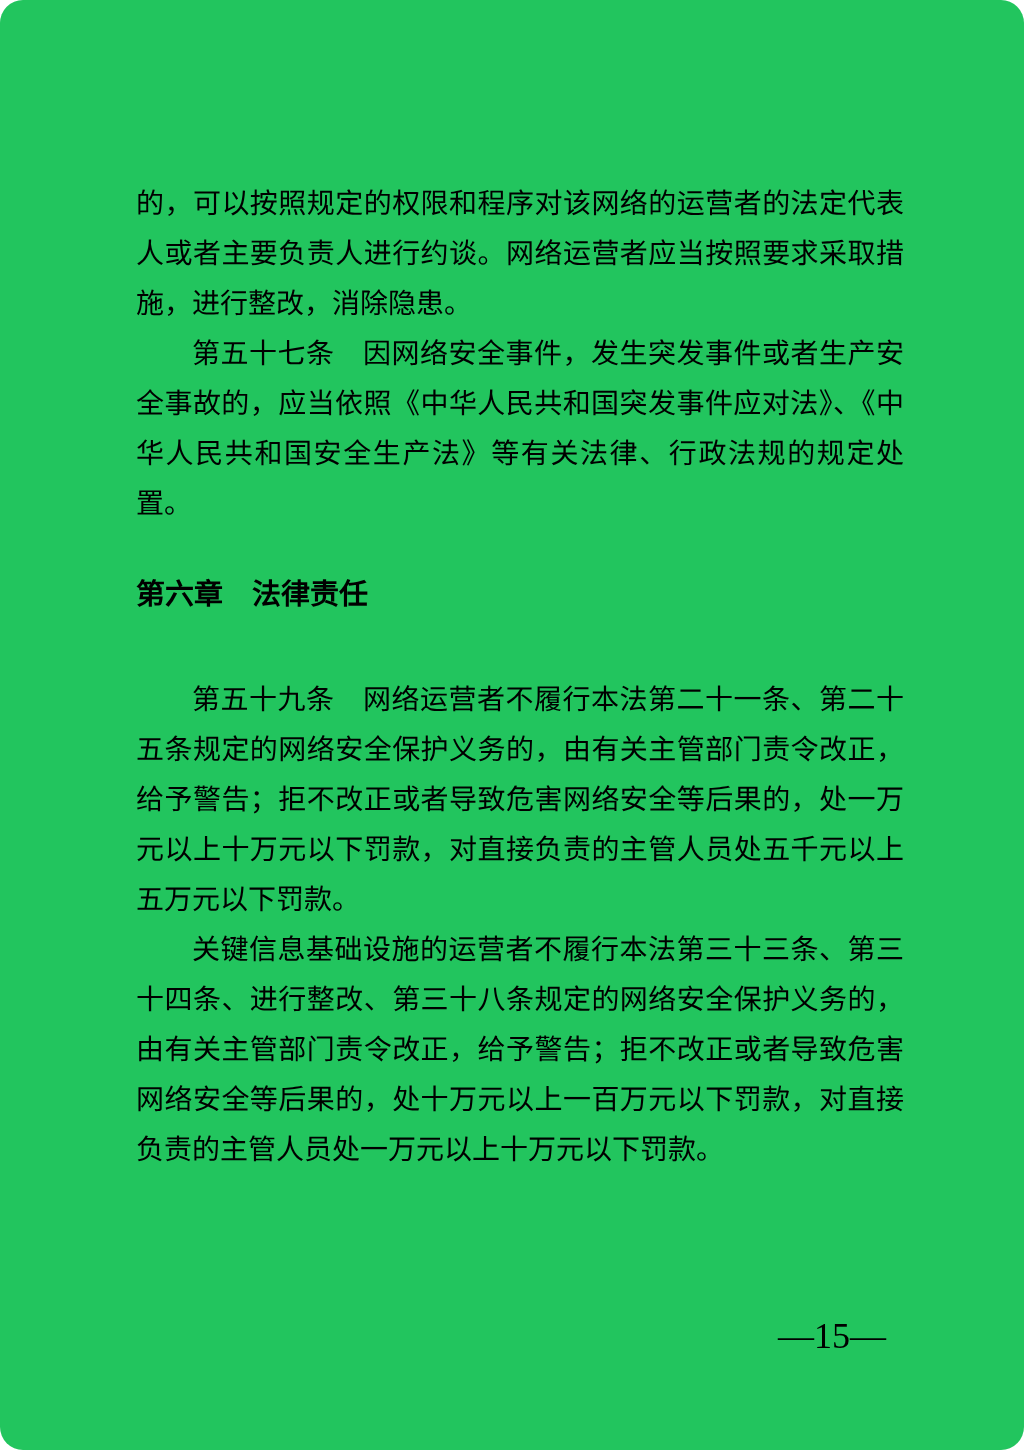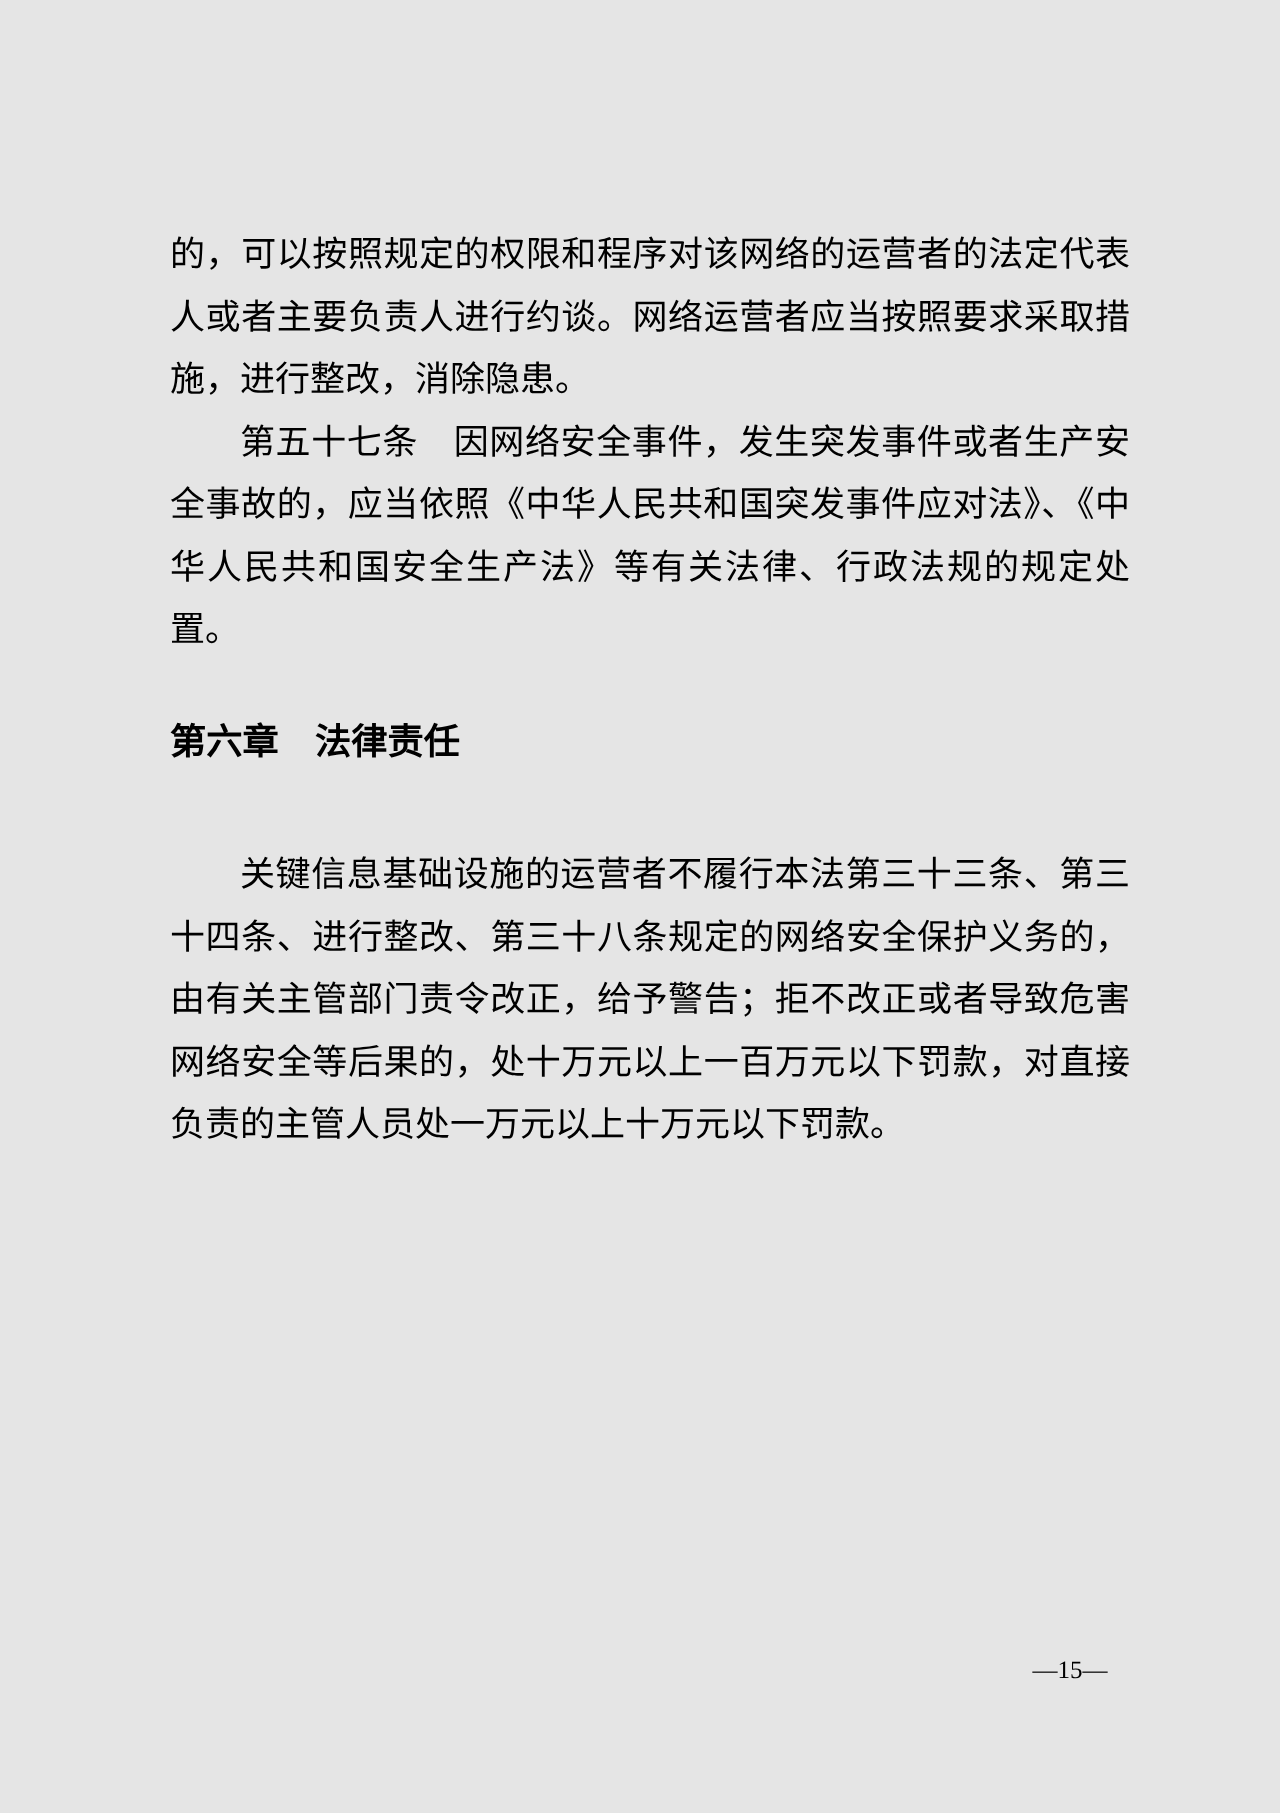--- a/index.html
+++ b/index.html
@@ -11,21 +11,22 @@
     height: 1450px;
     background: #ffffff;
     color: #000000;
     font-family: "Liberation Sans", sans-serif;
     position: relative;
     overflow: hidden;
   }
   .page {
     position: absolute;
     inset: 0;
-    background: #e5e5e5;
+    background: #22c55e;
+    border-radius: 23px;
   }
   .content {
     position: absolute;
     left: 136px;
     top: 179px;
     width: 768px;
     font-size: 28px;
     line-height: 50px;
     text-align: justify;
     letter-spacing: 0;
@@ -42,40 +43,41 @@
     font-size: 29px;
     font-weight: 600;
     line-height: 50px;
     text-indent: 0;
   }
   .page-number {
     position: absolute;
     top: 1320px;
     right: 138px;
     font-family: "Liberation Serif", serif;
-    font-size: 20px;
+    font-size: 36px;
     line-height: 32px;
     color: #000000;
     white-space: nowrap;
   }
 </style>
 </head>
 <body>
 
 <div class="page">
 
   <main class="content">
 
     <p class="para no-indent">的，可以按照规定的权限和程序对该网络的运营者的法定代表人或者主要负责人进行约谈。网络运营者应当按照要求采取措施，进行整改，消除隐患。</p>
 
     <p class="para">第五十七条　因网络安全事件，发生突发事件或者生产安全事故的，应当依照《中华人民共和国突发事件应对法》、《中华人民共和国安全生产法》等有关法律、行政法规的规定处置。</p>
 
 
     <h2 class="chapter">第六章　法律责任</h2>
 
+    <p class="para">第五十九条　网络运营者不履行本法第二十一条、第二十五条规定的网络安全保护义务的，由有关主管部门责令改正，给予警告；拒不改正或者导致危害网络安全等后果的，处一万元以上十万元以下罚款，对直接负责的主管人员处五千元以上五万元以下罚款。</p>
 
     <p class="para">关键信息基础设施的运营者不履行本法第三十三条、第三十四条、进行整改、第三十八条规定的网络安全保护义务的，由有关主管部门责令改正，给予警告；拒不改正或者导致危害网络安全等后果的，处十万元以上一百万元以下罚款，对直接负责的主管人员处一万元以上十万元以下罚款。</p>
 
   </main>
 
   <div class="page-number">—15—</div>
 
 </div>
 
 </body></html>

